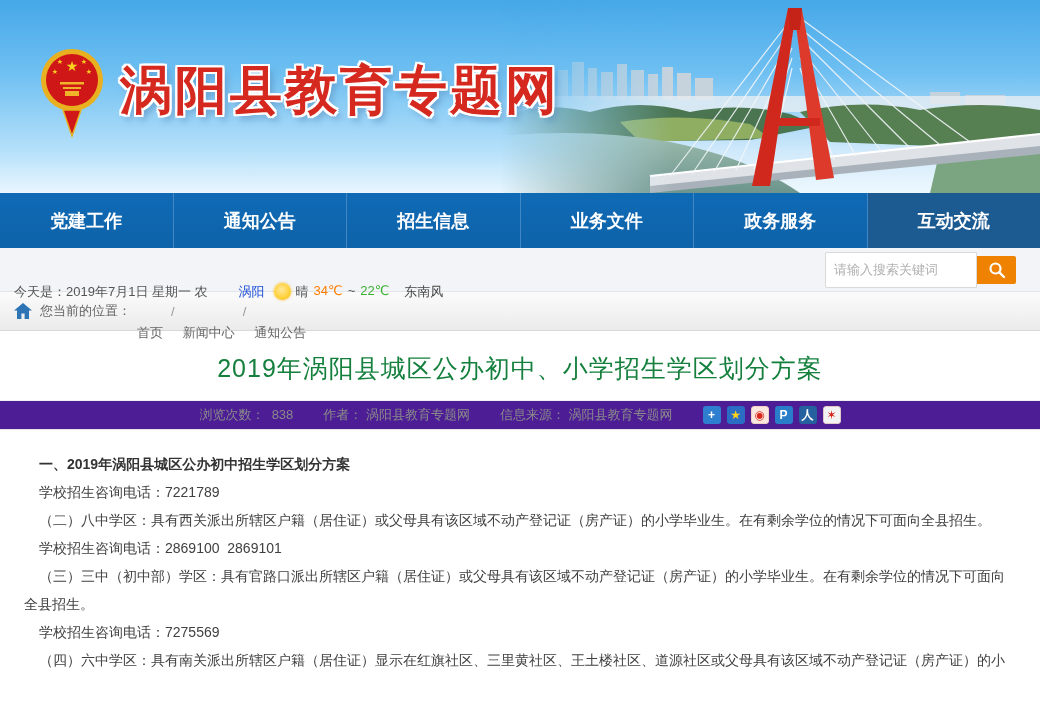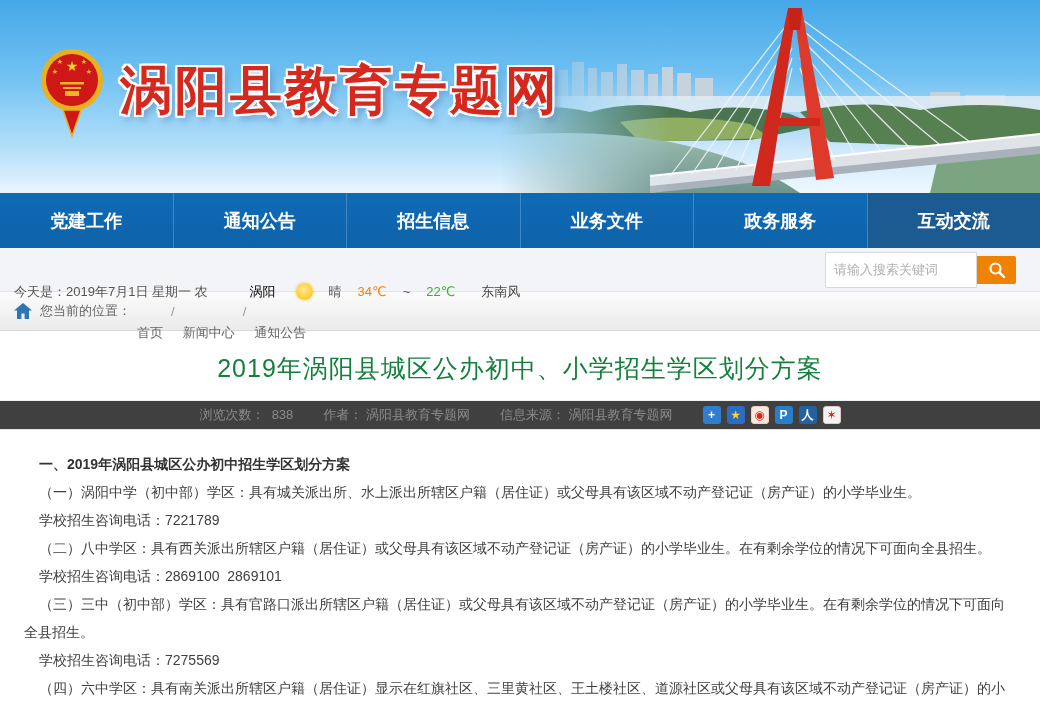--- a/index.html
+++ b/index.html
@@ -24,23 +24,23 @@
   
   .main-nav { display:flex; height:55px; background:linear-gradient(180deg,#0f6ab5 0%,#0e63a9 100%); }
   .nav-item { flex:1; display:flex; align-items:center; justify-content:center;
     color:#fff; font-size:18px; font-weight:bold; cursor:pointer; }
   .nav-item + .nav-item { border-left:1px solid #3f88c5; }
   .nav-item.active { background:#1c5a92; }
 
   
   .info-bar { display:flex; align-items:center; height:44px; background:#f2f4f7;
     border-bottom:1px solid #e1e4e8; padding:0 24px 0 14px; font-size:13px; color:#555; }
-  .info-left { display:flex; align-items:center; gap:16px;margin-top:44px; }
+  .info-left { display:flex; gap:5px;margin-top:44px; }
   .date-text { margin-right:26px; }
-  .city-label { margin-right:4px; color:#000000; }
+  .city-label { margin-right:4px; color:#1d4ed8; }
   .sun-icon { width:17px; height:17px; border-radius:50%;
     background:radial-gradient(circle at 45% 40%, #ffe89a 0%, #ffd23e 55%, #f5b50e 100%);
     box-shadow:0 0 3px rgba(245,181,14,.8); display:inline-block; }
   .temp-high { color:#ff7e00; }
   .temp-low  { color:#3cb035; }
   .wind-label { margin-left:10px; color:#444; }
   .search-box { margin-left:auto; display:flex; align-items:center; }
   .search-input { width:152px; height:36px; border:1px solid #d9d9d9; background:#fff;
     padding:0 8px; font-size:13px; color:#333; outline:none; border-radius:2px 0 0 2px; }
   .search-input::placeholder { color:#b0b0b0; }
@@ -53,21 +53,21 @@
     border-bottom:1px solid #d8d8d8; padding:0 14px; font-size:13px; color:#666; }
   .home-icon { width:18px; height:16px; margin-right:8px; }
   .crumb-prefix { margin-right:6px; }
   .crumb-link { color:#666; cursor:pointer; text-decoration:none;margin-top:44px; }
   .crumb-sep { margin:0 8px; color:#999; }
 
   
   .article-title { text-align:center; color:#15803d; font-size:25px; font-weight:normal;
     letter-spacing:1px; margin:21px 0 15px; }
   .meta-bar { display:flex; align-items:center; justify-content:center; gap:30px;
-    height:30px; background:#404040; border-top:1px solid #f0f0f0; border-bottom:1px solid #e4e4e4;
+    height:30px; background:#4c1d95; border-top:1px solid #f0f0f0; border-bottom:1px solid #e4e4e4;
     font-size:13px; color:#8a8a8a; }
   .meta-item { white-space:nowrap; }
   .share-icons { display:flex; align-items:center; gap:6px; }
   .share-icon { width:18px; height:18px; border-radius:3px; display:flex; align-items:center;
     justify-content:center; font-size:12px; font-weight:bold; cursor:pointer; line-height:1; }
   .si0 { background:#2f7fd1; color:#fff; }
   .si1 { background:#2b6cc4; color:#ffd319; }
   .si2 { background:#fde8df; color:#d8261c; border:1px solid #f0cfc4; }
   .si3 { background:#2a7ec9; color:#fff; }
   .si4 { background:#25619e; color:#fff; }
@@ -230,21 +230,20 @@
         <span class="share-icon si1">★</span>
         <span class="share-icon si2">◉</span>
         <span class="share-icon si3">P</span>
         <span class="share-icon si4">人</span>
         <span class="share-icon si5">✶</span>
       </span>
     </div>
 
     <div class="article-body">
       <p class="bold">一、2019年涡阳县城区公办初中招生学区划分方案</p>
-      <p>（一）涡阳中学（初中部）学区：具有城关派出所、水上派出所辖区户籍（居住证）或父母具有该区域不动产登记证（房产证）的小学毕业生。</p>
       <p>学校招生咨询电话：7221789</p>
       <p>（二）八中学区：具有西关派出所辖区户籍（居住证）或父母具有该区域不动产登记证（房产证）的小学毕业生。在有剩余学位的情况下可面向全县招生。</p>
       <p>学校招生咨询电话：2869100&nbsp;&nbsp;2869101</p>
       <p>（三）三中（初中部）学区：具有官路口派出所辖区户籍（居住证）或父母具有该区域不动产登记证（房产证）的小学毕业生。在有剩余学位的情况下可面向全县招生。</p>
       <p>学校招生咨询电话：7275569</p>
       <p>（四）六中学区：具有南关派出所辖区户籍（居住证）显示在红旗社区、三里黄社区、王土楼社区、道源社区或父母具有该区域不动产登记证（房产证）的小</p>
     </div>
   </div>
 
 </div>

